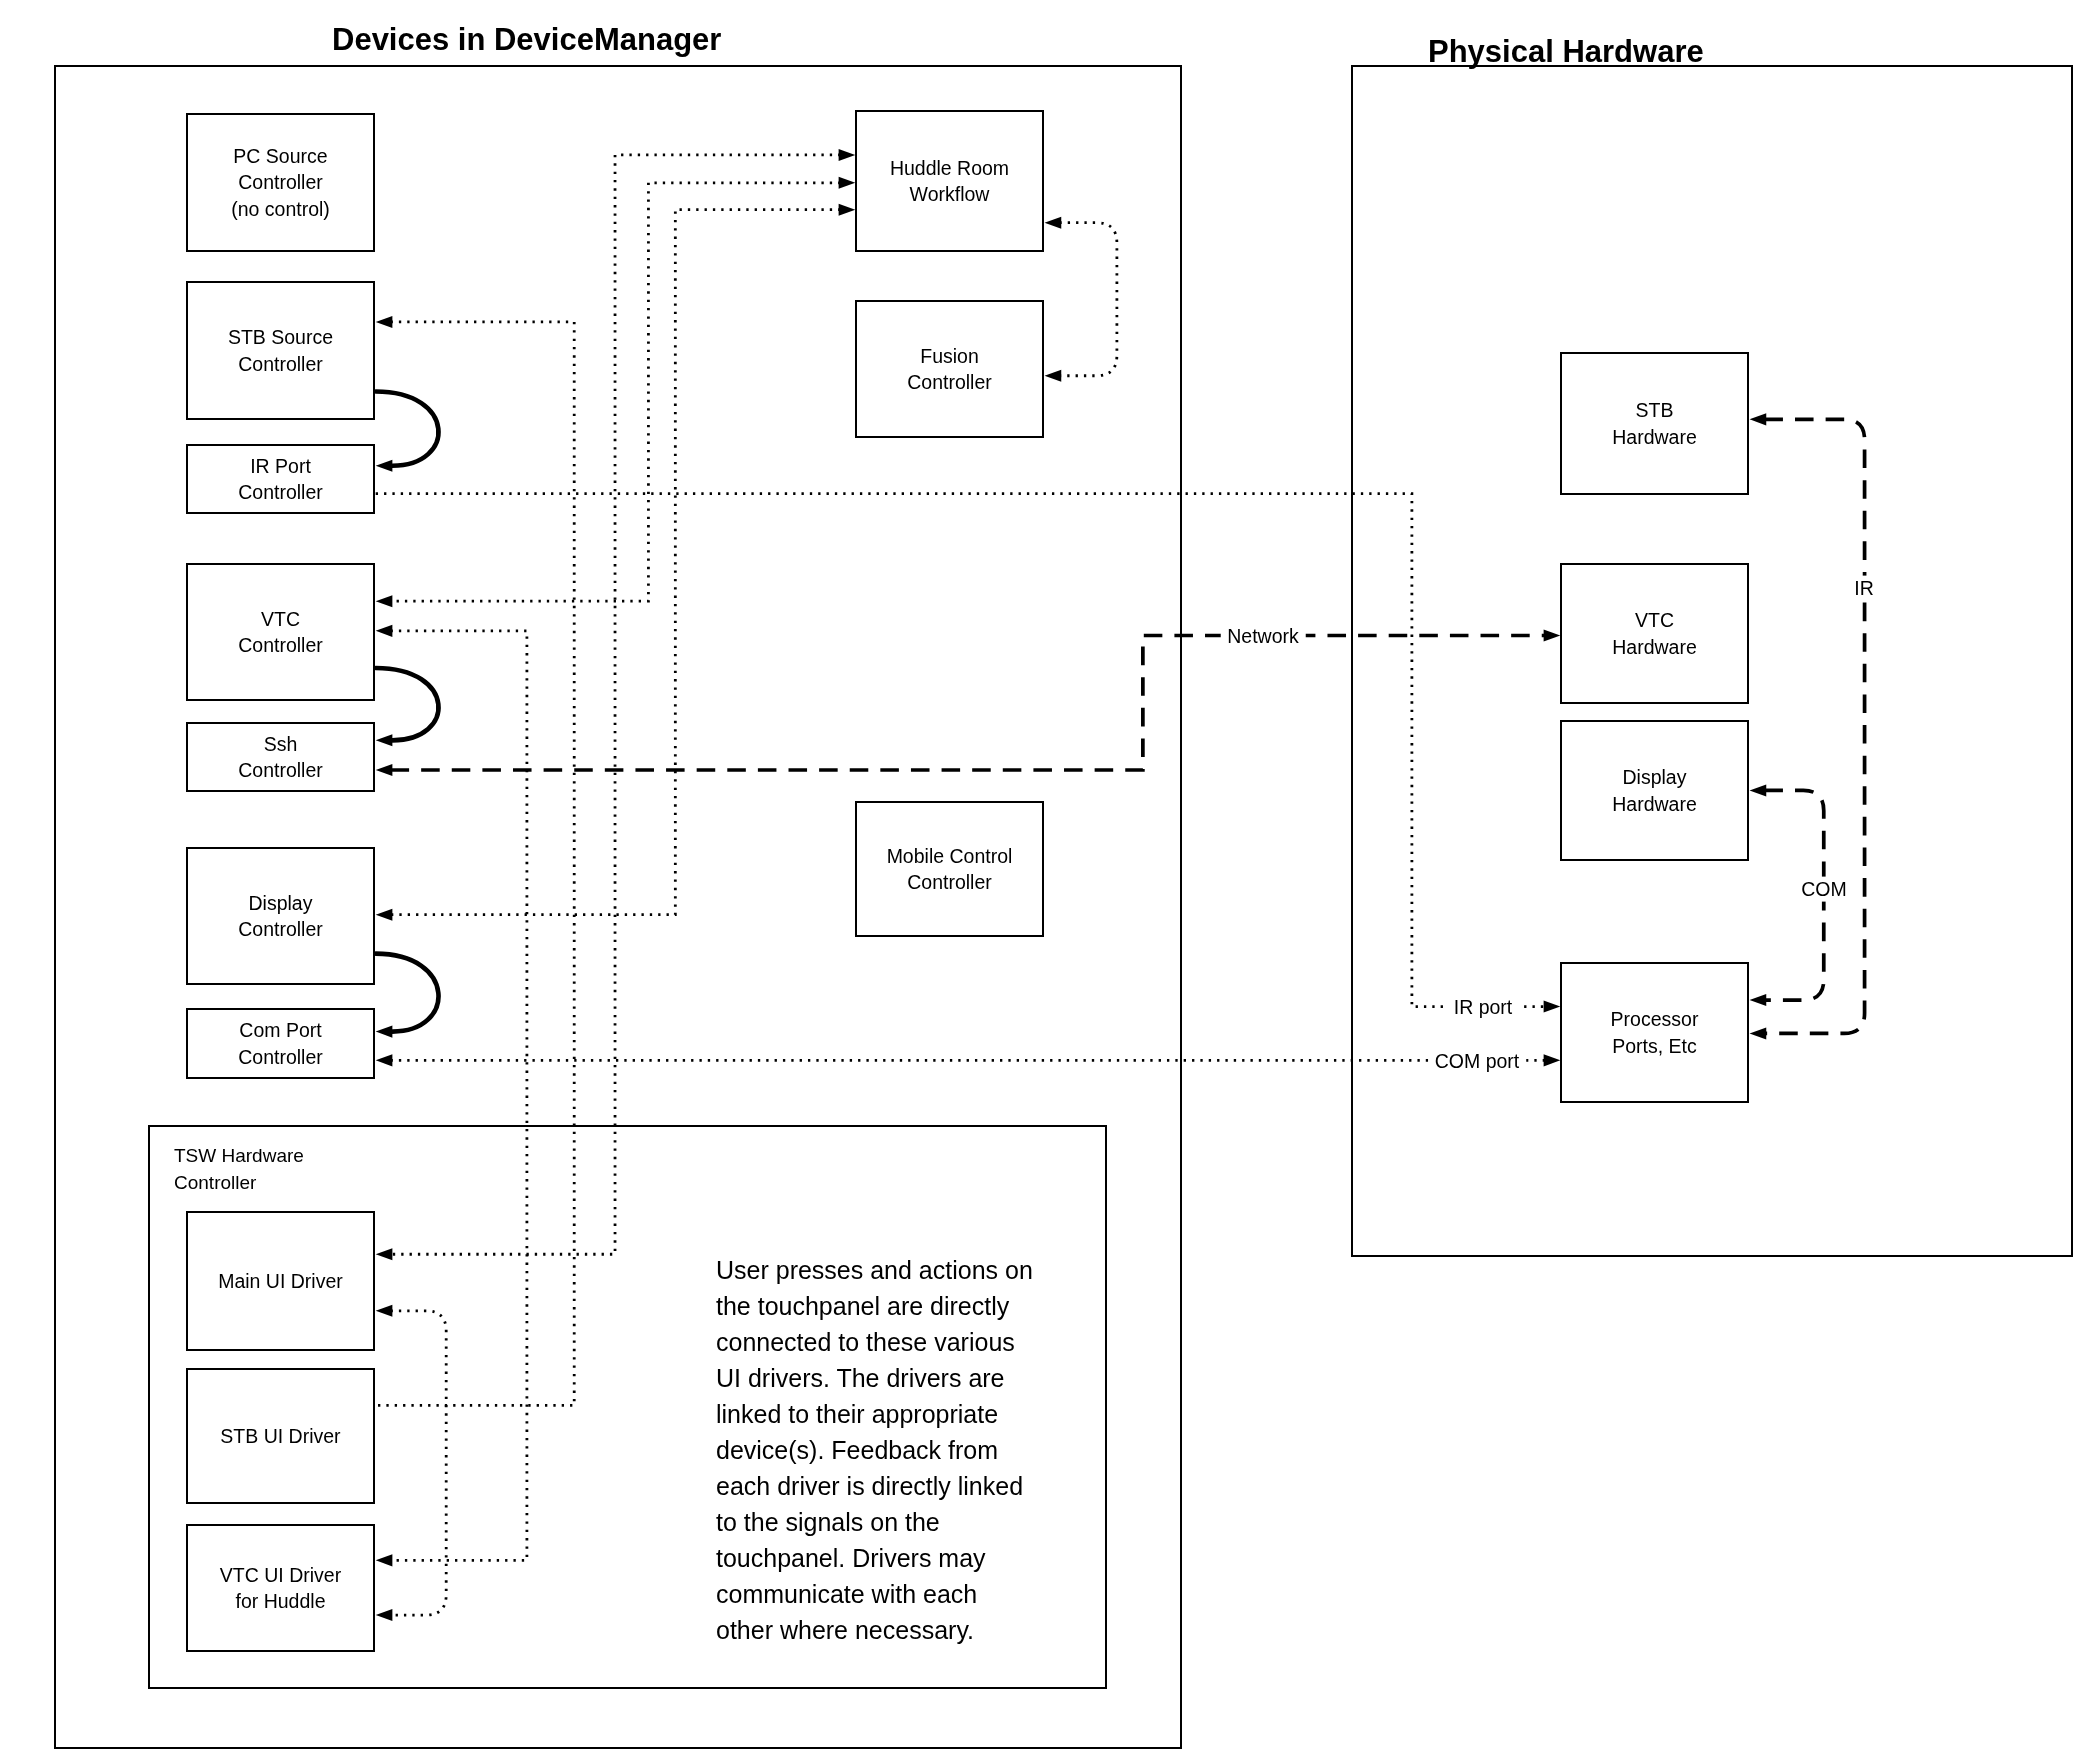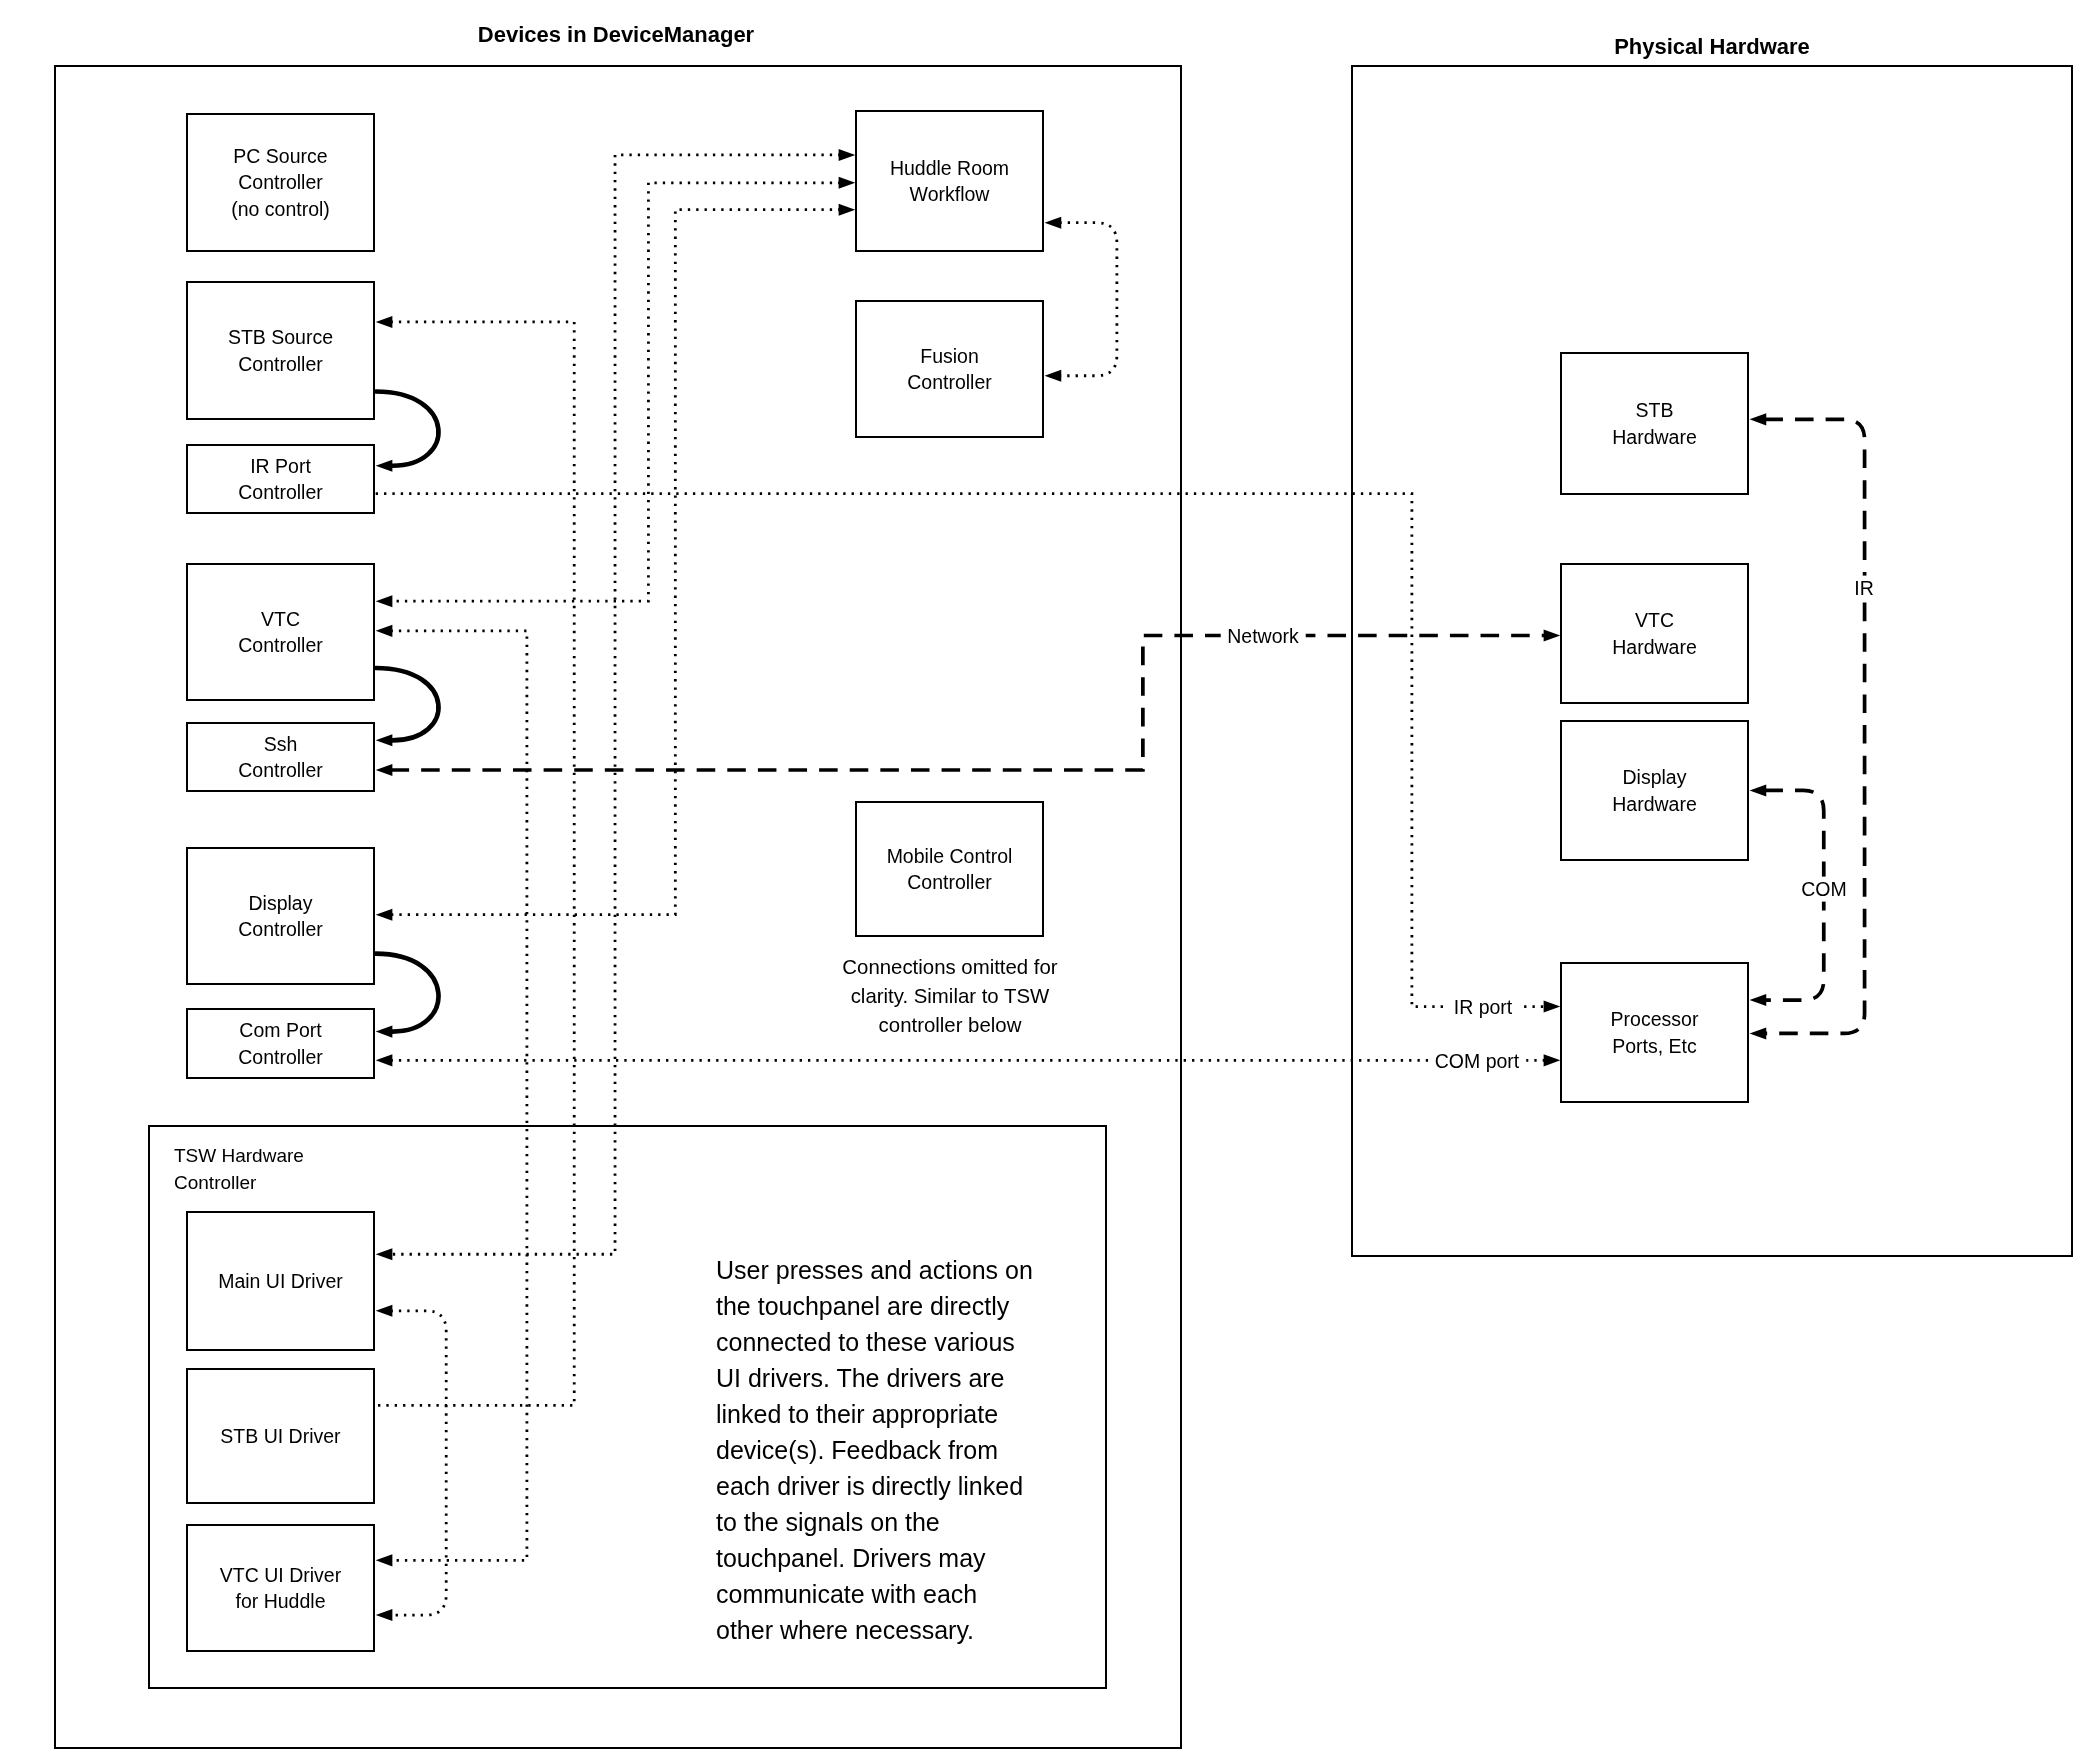--- a/index.html
+++ b/index.html
@@ -5,22 +5,22 @@
   html,body{margin:0;padding:0;background:#ffffff;}
   #canvas{
     position:relative;
     width:2090px;height:1758px;
     background:#ffffff;
     font-family:"Liberation Sans", sans-serif;
     color:#000;
   }
   .title{
     position:absolute;
-    font-size:22px;font-weight:bold;
-    text-align:center;
+    font-size:31px;font-weight:bold;
+    text-align:left;
     white-space:pre-line;
   }
   .node{
     position:absolute;
     box-sizing:border-box;
     border:2.3px solid #000;
     background:#ffffff;
     display:flex;align-items:center;justify-content:center;
     text-align:center;
     font-size:19.5px;line-height:1.35;
@@ -142,23 +142,20 @@
 Controller</div>
   <div class="node" style="left:186px;top:1008px;width:189px;height:71px;">Com Port
 Controller</div>
 
   <div class="node" style="left:855px;top:110px;width:189px;height:142px;">Huddle Room
 Workflow</div>
   <div class="node" style="left:855px;top:300px;width:189px;height:138px;">Fusion
 Controller</div>
   <div class="node" style="left:855px;top:801px;width:189px;height:136px;">Mobile Control
 Controller</div>
-  <div class="freetext" style="left:811px;top:953px;width:278px;text-align:center;">Connections omitted for
-clarity. Similar to TSW
-controller below</div>
 
   <div class="freetext" style="left:174px;top:1143px;width:241px;font-size:19px;">TSW Hardware
 Controller</div>
   <div class="node" style="left:186px;top:1211px;width:189px;height:140px;">Main UI Driver</div>
   <div class="node" style="left:186px;top:1368px;width:189px;height:136px;">STB UI Driver</div>
   <div class="node" style="left:186px;top:1524px;width:189px;height:128px;">VTC UI Driver
 for Huddle</div>
   <div class="freetext" style="left:716px;top:1252px;width:371px;font-size:25px;line-height:1.44;">User presses and actions on
 the touchpanel are directly
 connected to these various

